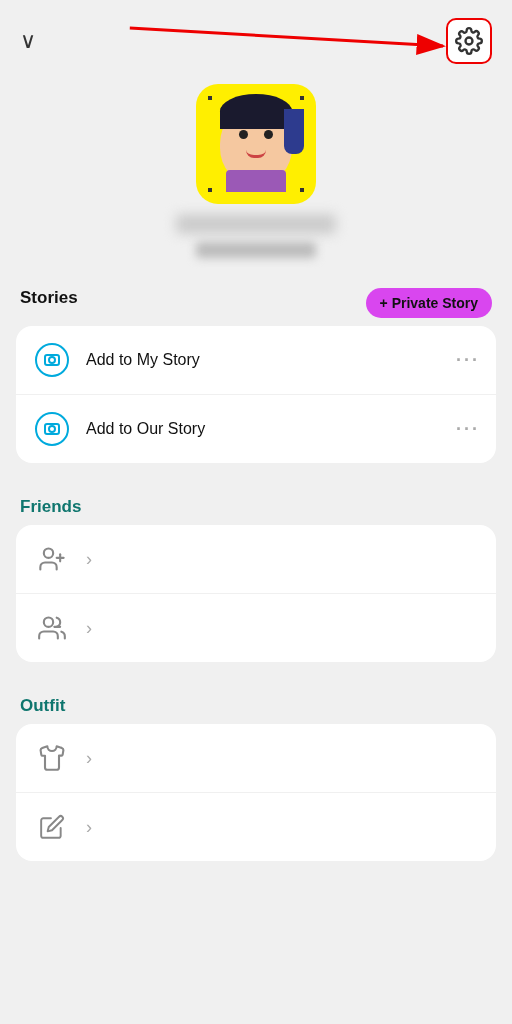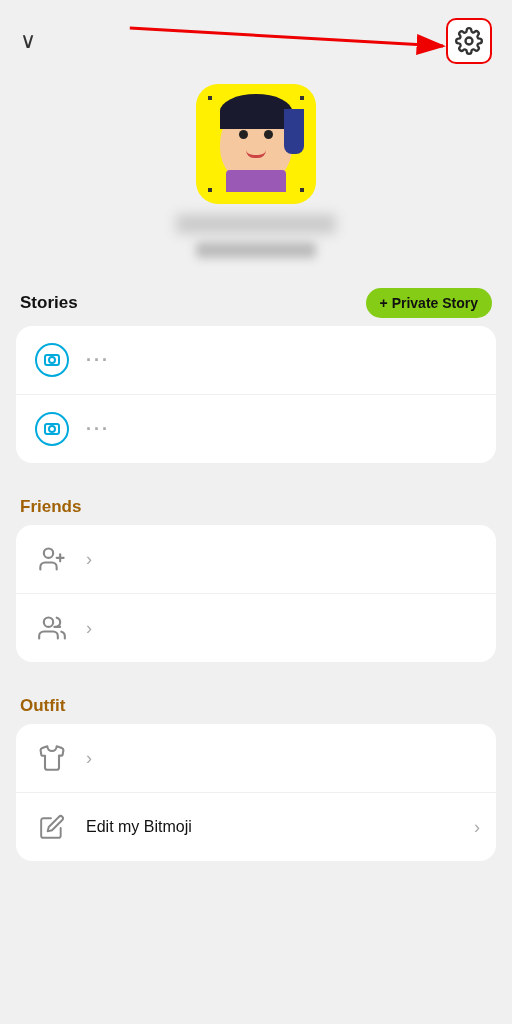--- a/index.html
+++ b/index.html
@@ -186,40 +186,40 @@
       width: 120px;
       background: #bbb;
       border-radius: 4px;
       filter: blur(5px);
     }
 
     
     .section-label {
       font-size: 17px;
       font-weight: 700;
-      color: #a16207;
+      color: #0f766e;
       padding: 16px 20px 8px;
     }
 
     
     .stories-header {
       display: flex;
-      align-items: center;
+      align-items: flex-start;
       justify-content: space-between;
       padding: 16px 20px 8px;
     }
 
     .stories-title {
       font-size: 17px;
       font-weight: 700;
       color: #111;
     }
 
     .private-story-btn {
-      background: #84cc16;
+      background: #d946ef;
       border: none;
       border-radius: 20px;
       padding: 7px 14px;
       font-size: 14px;
       font-weight: 600;
       color: #111;
       cursor: pointer;
       display: flex;
       align-items: center;
       gap: 4px;
@@ -355,31 +355,33 @@
 <div class="card-group">
 
   <div class="card-item">
     <div class="card-icon">
       <div class="story-cam-icon">
         <div class="story-cam-inner">
           <div class="story-cam-lens"></div>
         </div>
       </div>
     </div>
+    <span class="card-label">Add to My Story</span>
     <span class="card-action">···</span>
   </div>
 
   <div class="card-item">
     <div class="card-icon">
       <div class="story-cam-icon">
         <div class="story-cam-inner">
           <div class="story-cam-lens"></div>
         </div>
       </div>
     </div>
+    <span class="card-label">Add to Our Story</span>
     <span class="card-action">···</span>
   </div>
 </div>
 
 <div class="section-label">Friends</div>
 
 <div class="card-group">
 
   <div class="card-item">
     <div class="card-icon">
@@ -420,16 +422,15 @@
     <span class="card-chevron">›</span>
   </div>
 
   <div class="card-item">
     <div class="card-icon">
       <svg width="26" height="26" viewBox="0 0 24 24" fill="none" stroke="#888" stroke-width="1.8" stroke-linecap="round" stroke-linejoin="round">
         <path d="M11 4H4a2 2 0 0 0-2 2v14a2 2 0 0 0 2 2h14a2 2 0 0 0 2-2v-7"></path>
         <path d="M18.5 2.5a2.121 2.121 0 0 1 3 3L12 15l-4 1 1-4 9.5-9.5z"></path>
       </svg>
     </div>
-    <span class="card-label">Edit my Bitmoji</span>
     <span class="card-chevron">›</span>
   </div>
 </div>
 
 </body></html>

